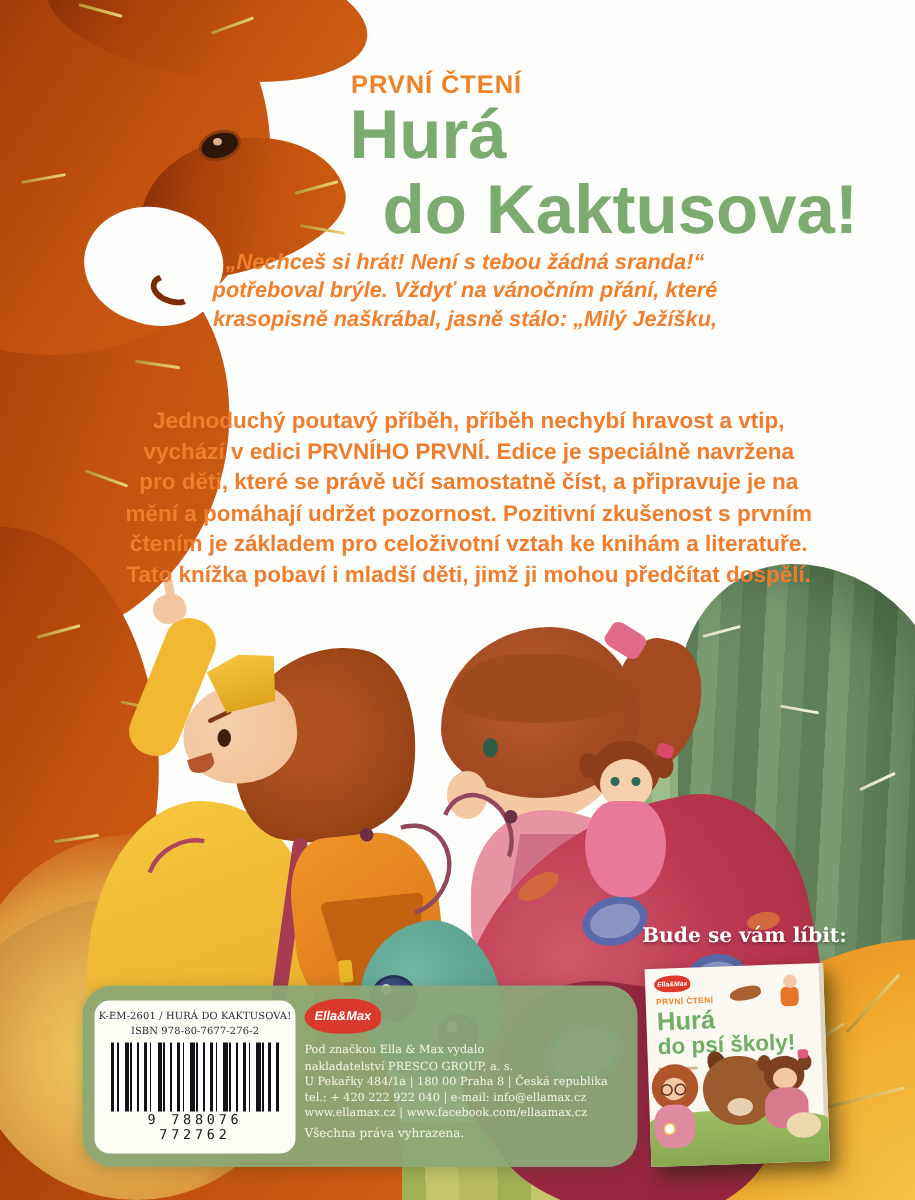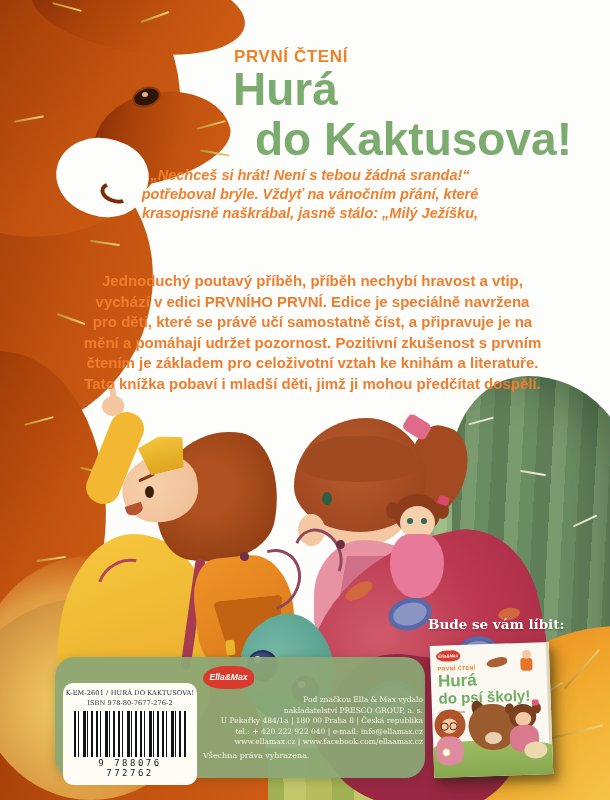--- a/index.html
+++ b/index.html
@@ -99,33 +99,33 @@
   .t1{left:233px;top:64px;color:#7cab6f;font-size:46px;font-weight:bold;line-height:50px;}
   .t2{left:255px;top:114px;color:#7cab6f;font-size:46px;font-weight:bold;line-height:50px;}
   .quote{left:70px;top:166px;width:480px;text-align:center;color:#f0802e;font-size:14.5px;
          font-style:italic;font-weight:bold;line-height:19px;}
   .desc{left:40px;top:271px;width:545px;text-align:center;color:#ef7d2e;font-size:15px;
         font-weight:bold;line-height:20.5px;}
 
   
   .panel{left:55px;top:657px;width:370px;height:121px;background:rgba(139,167,118,.94);
          border-radius:20px;box-shadow:0 2px 10px rgba(40,60,30,.25);}
-  .isbnbox{left:63px;top:667px;width:134px;height:102px;background:#fdfdf6;border-radius:10px;padding-top:6px;text-align:center;margin-top:16px;}
+  .isbnbox{left:63px;top:667px;width:134px;height:102px;background:#fdfdf6;border-radius:10px;padding-top:6px;text-align:center;}
   .isbnbox span{position:static;display:block;}
   .code,.isbn{font-family:"DejaVu Serif",serif;font-size:6.6px;color:#232838;letter-spacing:.1px;}
   .isbn{margin-top:2px;}
   .barcode{position:relative;margin:4px auto 0;width:112px;height:46px;
            background:repeating-linear-gradient(90deg,#12121a 0 2px,#fff 2px 4px,#12121a 4px 5px,#fff 5px 9px,#12121a 9px 12px,#fff 12px 13px,#12121a 13px 14px,#fff 14px 17px,#12121a 17px 19px,#fff 19px 22px);}
   .bcd{position:relative;margin:1px auto 0;width:118px;font-family:"DejaVu Sans Mono",monospace;
        font-size:9px;color:#14141c;letter-spacing:2.5px;text-align:center;}
   .logo{left:203px;top:666px;width:51px;height:23px;background:#d93a2b;color:#fff;
         border-radius:55% 45% 50% 50%/65% 55% 45% 55%;font-size:8.5px;font-weight:bold;font-style:italic;
         text-align:center;line-height:23px;}
   .pub{left:203px;top:695px;width:220px;color:#f6f3e4;font-family:"DejaVu Serif",serif;
-       font-size:7.5px;line-height:10.6px;text-align:right;}
+       font-size:7.5px;line-height:10.6px;}
   .pub span{position:static;display:block;}
   .rights{left:203px;top:751px;color:#f6f3e4;font-family:"DejaVu Serif",serif;font-size:8px;}
 
   
   .promo-head{left:428px;top:616px;color:#fff;font-family:"DejaVu Serif",serif;font-weight:bold;
               font-size:13.5px;text-shadow:0 1px 2px rgba(0,0,0,.35);}
   .minibook{left:432px;top:644px;width:119px;height:132px;background:#fbf8f2;transform:rotate(-2deg);
             border-right:3px solid #ded5bd;box-shadow:4px 6px 10px rgba(30,30,10,.45),8px 10px 18px rgba(30,30,10,.22);}
   .mb-logo{left:6px;top:5px;width:24px;height:11px;background:#d93a2b;color:#fff;border-radius:55% 45% 50% 50%/65% 55% 45% 55%;
            font-size:4.5px;font-style:italic;font-weight:bold;text-align:center;line-height:11px;}

